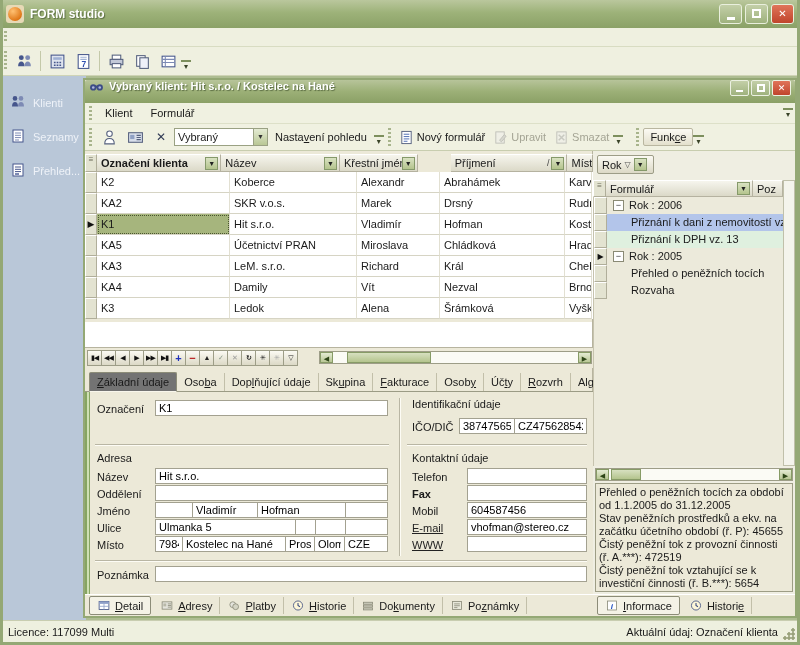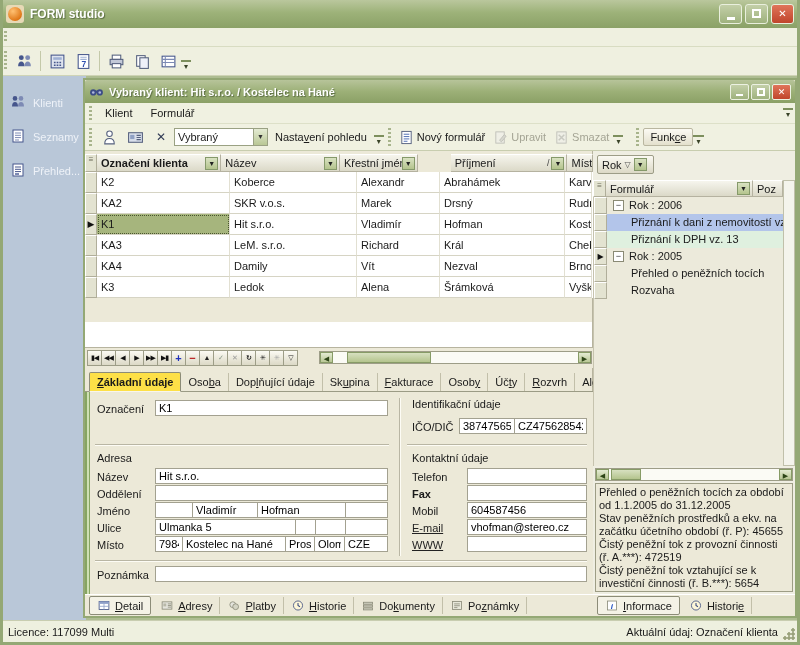--- a/index.html
+++ b/index.html
@@ -28,21 +28,21 @@
   .ovf { font-size:8px; color:#3a4428; padding:0 3px; align-self:flex-end; line-height:10px; border-top:2px solid #7d8f5d; margin-bottom:3px; }
 
   
   .workspace { position:absolute; left:-3px; top:76px; width:800px; height:544px; background:#aebd92; }
   .sidebar { position:absolute; left:0; top:0; width:86px; height:544px; background:#b9c7d8; padding-top:14px; }
   .side-item { display:flex; align-items:center; gap:7px; padding:4px 0 4px 10px; color:#eef2f8; margin-bottom:8px; }
   .side-item svg { width:16px; height:16px; flex:none; }
 
   
   .child { position:absolute; left:83px; top:2px; width:714px; height:540px; border:2px solid #94a875; background:#ece9d8; }
-  .child-title { height:23px; background:linear-gradient(180deg,#b7c49a 0%,#9cb077 50%,#8ba066 100%); display:flex; align-items:center; padding:0 4px; border-radius:2px 2px 0 0; }
+  .child-title { height:23px; background:linear-gradient(180deg,#b7c49a 0%,#9cb077 50%,#8ba066 100%); display:flex; align-items:flex-start; padding:0 4px; border-radius:2px 2px 0 0; }
   .child-title svg { width:15px; height:13px; margin-right:5px; }
   .child-title .ttl { color:#fff; font-weight:bold; font-size:11px; text-shadow:1px 1px 1px #5a6c42; flex:1; }
   .cwbtn { width:19px; height:16px; margin-left:2px; border:1px solid #ecf1e2; border-radius:2px; background:linear-gradient(180deg,#c3cfa8,#9fb27e); color:#fff; font-size:9px; line-height:14px; text-align:center; flex:none; }
   .cwbtn.close { background:linear-gradient(180deg,#e0755a,#c0452c); font-weight:bold; }
   .cwbtn .minbar { display:block; width:7px; height:2px; background:#fff; margin:9px auto 0; }
   .cwbtn .maxbox { display:block; width:8px; height:8px; border:2px solid #fff; margin:3px auto 0; }
   .child-menu { height:21px; background:#f0f1e1; border-bottom:1px solid #dde0c8; display:flex; align-items:center; }
   .child-tools { height:27px; background:#f0f1e1; border-bottom:1px solid #c8cdaf; display:flex; align-items:center; position:relative; }
   .combo { width:94px; height:18px; background:#fff; border:1px solid #9aa183; display:flex; align-items:center; }
   .combo .val { flex:1; padding-left:3px; }
@@ -75,21 +75,21 @@
   .navigator { position:absolute; left:0; top:197px; width:508px; height:20px; background:#ece9d8; display:flex; align-items:center; padding-left:2px; }
   .navbtn { width:15px; height:16px; border:1px solid #9d9d87; background:linear-gradient(180deg,#fbfaf3,#dcd9c6); margin-right:-1px; font-size:7px; font-weight:bold; text-align:center; line-height:14px; overflow:hidden; letter-spacing:-1px; }
   .hscroll { height:13px; display:flex; align-items:stretch; border:1px solid #9d9d87; background:#fbfbf5; }
   .sbtn { width:13px; flex:none; background:linear-gradient(180deg,#e4ebd3,#b9c795); border:1px solid #879b66; font-size:7px; color:#2e4618; text-align:center; line-height:11px; }
   .sthumb { background:linear-gradient(180deg,#d7e0c0,#b4c48d); border:1px solid #879b66; }
   .nav-scroll { position:absolute; left:234px; top:200px; width:273px; }
 
   
   .tabsbar { position:absolute; left:0; top:220px; width:508px; height:21px; border-bottom:1px solid #9b9b85; display:flex; align-items:flex-end; padding-left:4px; }
   .tab { padding:3px 7px; border-right:1px solid #c2bfa9; white-space:nowrap; }
-  .tab.active { background:#fde047; border:1px solid #8c8c78; border-bottom:1px solid #f8f6ec; margin-bottom:-1px; border-radius:2px 2px 0 0;font-weight:bold; }
+  .tab.active { background:#737373; border:1px solid #8c8c78; border-bottom:1px solid #f8f6ec; margin-bottom:-1px; border-radius:2px 2px 0 0; }
   .btabsbar { position:absolute; left:0; top:443px; width:508px; height:22px; border-top:1px solid #fff; background:#ece9d8; display:flex; align-items:center; padding-left:4px; }
   .btab { display:flex; align-items:center; gap:4px; padding:2px 7px; border-right:1px solid #c2bfa9; white-space:nowrap; }
   .btab svg { width:14px; height:13px; }
   .btab.active { border:1px solid #8c8c78; background:#f4f2e6; border-radius:2px; margin-right:2px; }
 
   
   .form-area { position:absolute; left:0; top:241px; width:508px; height:202px; background:#ece9d8; }
   .form-stripe { position:absolute; left:0; top:0; width:5px; height:202px; background:linear-gradient(90deg,#86a562 0 2px,#cfe0b4 2px 4px,#86a562 4px 5px); }
   .flabel { position:absolute; white-space:nowrap; }
   .fsection { position:absolute; white-space:nowrap; color:#1a1a1a; }
@@ -354,20 +354,28 @@
                   <span class="cell" style="width: 125px;">Drsný</span>
                   <span class="cell" style="width: 27px;">Rudn</span>
                 </div>
                 <div class="grid-row">
                   <span class="gutter" style="height: 21px;"><span class="rowmark">▶</span></span>
                   <span class="cell sel" style="width: 133px;">K1</span>
                   <span class="cell" style="width: 127px;">Hit s.r.o.</span>
                   <span class="cell" style="width: 83px;">Vladimír</span>
                   <span class="cell" style="width: 125px;">Hofman</span>
                   <span class="cell" style="width: 27px;">Kost</span>
+                </div>
+                <div class="grid-row">
+                  <span class="gutter" style="height: 21px;"></span>
+                  <span class="cell" style="width: 133px;">KA5</span>
+                  <span class="cell" style="width: 127px;">Účetnictví PRAN</span>
+                  <span class="cell" style="width: 83px;">Miroslava</span>
+                  <span class="cell" style="width: 125px;">Chládková</span>
+                  <span class="cell" style="width: 27px;">Hrad</span>
                 </div>
                 <div class="grid-row">
                   <span class="gutter" style="height: 21px;"></span>
                   <span class="cell" style="width: 133px;">KA3</span>
                   <span class="cell" style="width: 127px;">LeM. s.r.o.</span>
                   <span class="cell" style="width: 83px;">Richard</span>
                   <span class="cell" style="width: 125px;">Král</span>
                   <span class="cell" style="width: 27px;">Cheb</span>
                 </div>
                 <div class="grid-row">

